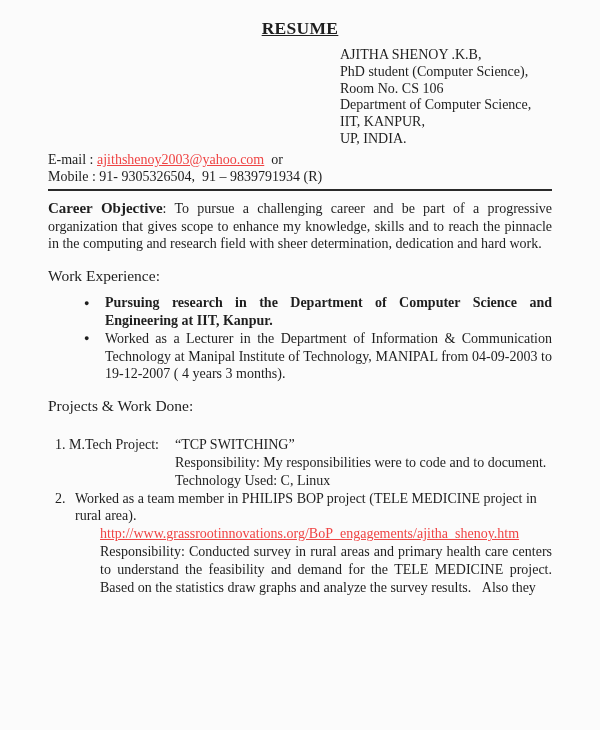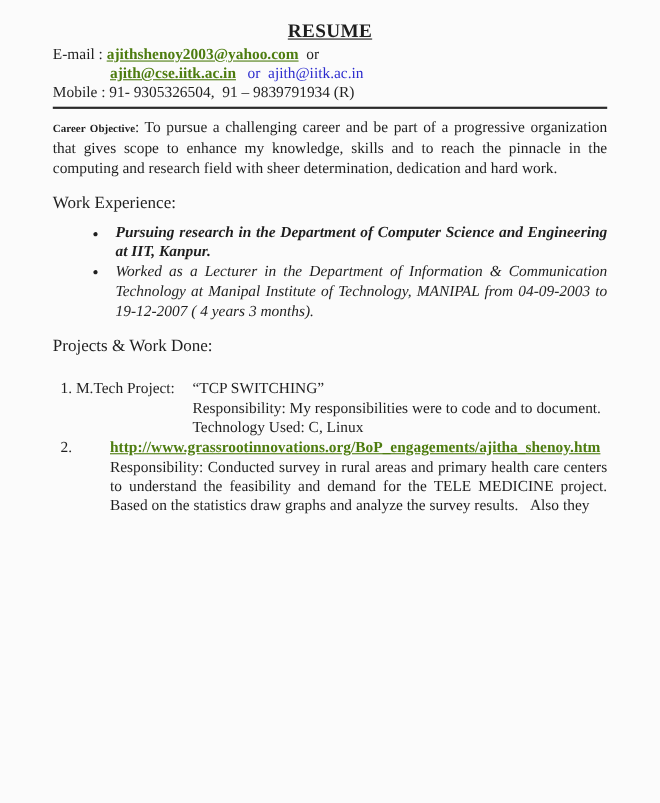--- a/index.html
+++ b/index.html
@@ -19,34 +19,34 @@
     text-align: center;
     font-size: 17.5px;
     line-height: 21px;
     font-weight: bold;
     text-decoration: underline;
     letter-spacing: 0.3px;
   }
   .contact-block { margin: 8px 0 0 292px; line-height: 16.8px; }
   .email-block { margin-top: 3px; line-height: 17px; }
   .email-line2 { padding-left: 52px; }
-  .link { color: #4d7c0f; text-decoration: underline; cursor: pointer; word-break: break-all; font-weight: bold; }
+  .link { color: #ef4444; text-decoration: underline; cursor: pointer; word-break: break-all; }
   .blue { color: #2b2bcd; }
   .divider { border: none; border-top: 2px solid #2a2a2a; margin: 4px 0 0 0; }
   .para { margin: 9px 0 0 0; }
   .j { text-align: justify; }
-  .lead { font-weight: bold; font-size: 10px; }
+  .lead { font-weight: bold; font-size: 15px; }
   .heading {
     font-weight: normal;
     font-size: 15.5px;
     line-height: 19px;
     margin: 13px 0 0 0;
   }
   .worklist { list-style: none; margin: 9px 0 0 57px; padding: 0; }
-  .worklist li { position: relative; text-align: justify; font-style: italic; }
+  .worklist li { position: relative; text-align: justify; }
   .worklist li::before {
     content: "\25CF";
     position: absolute;
     left: -21px; top: 0.5px;
     font-size: 9px;
   }
   .worklist li.bold { font-weight: bold; }
   .proj1 { display: flex; margin: 21px 0 0 7px; }
   .proj1-label { width: 120px; flex: none; }
   .proj1-body { flex: 1; }
@@ -55,24 +55,31 @@
   .proj2-body { flex: 1; }
   .proj2-indent { margin-left: 25px; }
 </style>
 </head>
 <body>
 
 <div class="page">
 
   <div class="doc-title">RESUME</div>
 
+  <div class="contact-block">
+    <div>AJITHA SHENOY .K.B,</div>
+    <div>PhD student (Computer Science),</div>
+    <div>Room No. CS 106</div>
+    <div>Department of Computer Science,</div>
+    <div>IIT, KANPUR,</div>
+    <div>UP, INDIA.</div>
+  </div>
 
   <div class="email-block">
     <div><span>E-mail : </span><a class="link">ajithshenoy2003@yahoo.com</a><span>&nbsp; or</span></div>
-    <div class="email-line2"><a class="link">ajith@cse.iitk.ac.in</a><span class="blue">&nbsp;&nbsp; or &nbsp;</span><a class="blue" style="text-decoration:none;cursor:pointer">ajith@iitk.ac.in</a></div>
     <div>Mobile : 91- 9305326504, &nbsp;91 – 9839791934 (R)</div>
   </div>
 
   <hr class="divider">
 
   <p class="para j"><span class="lead">Career Objective</span><span>: To pursue a challenging career and be part of a progressive organization that gives scope to enhance my knowledge, skills and to reach the pinnacle in the computing and research field with sheer determination, dedication and hard work.</span></p>
 
   <div class="heading">Work Experience:</div>
 
   <ul class="worklist">
@@ -87,18 +94,19 @@
     <div class="proj1-body">
       <div>“TCP SWITCHING”</div>
       <div>Responsibility: My responsibilities were to code and to document.</div>
       <div>Technology Used: C, Linux</div>
     </div>
   </div>
 
   <div class="proj2">
     <div class="proj2-num">2.</div>
     <div class="proj2-body">
+      <div>Worked as a team member in PHILIPS BOP project (TELE MEDICINE project in rural area).</div>
       <div class="proj2-indent"><a class="link">http://www.grassrootinnovations.org/BoP_engagements/ajitha_shenoy.htm</a></div>
       <div class="proj2-indent j"><span style="font-weight:normal">Responsibility</span><span>: Conducted survey in rural areas and primary health care centers to understand the feasibility and demand for the TELE MEDICINE project. Based on the statistics draw graphs and analyze the survey results. &nbsp;&nbsp;Also they</span></div>
     </div>
   </div>
 
 </div>
 
 </body></html>

